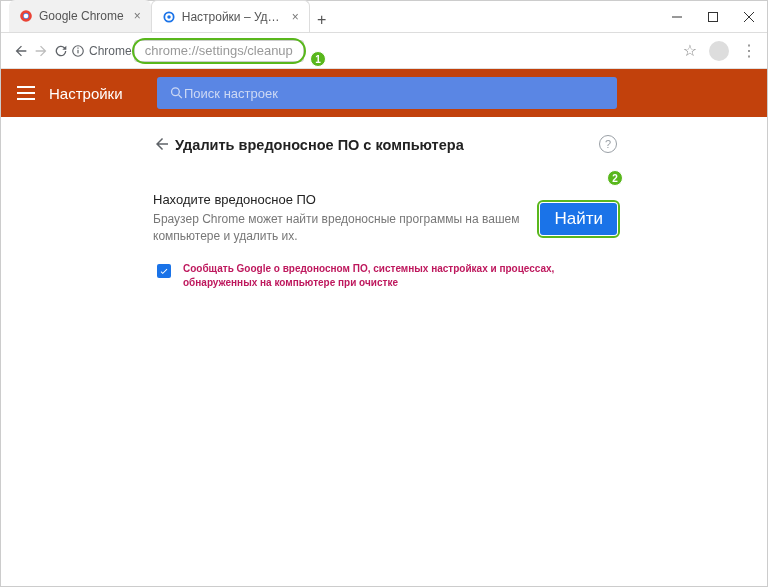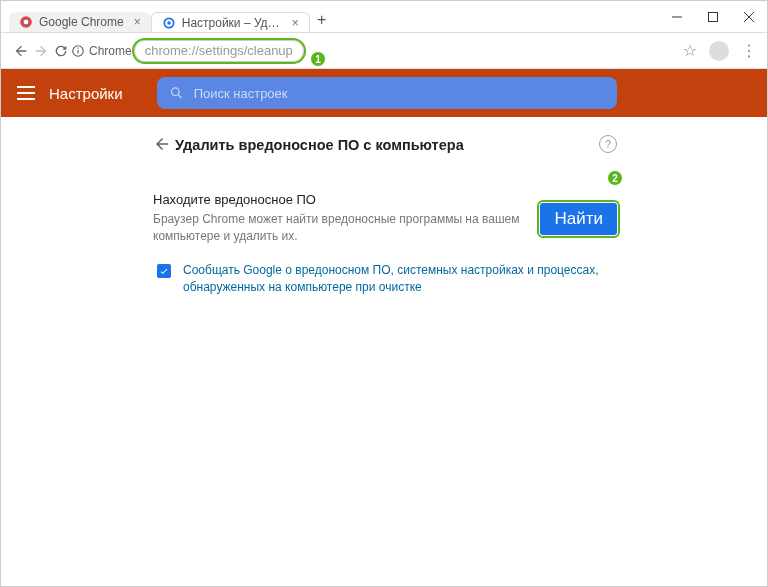--- a/index.html
+++ b/index.html
@@ -4,48 +4,48 @@
 <style>
   * { box-sizing: border-box; margin: 0; padding: 0; font-family: Arial, sans-serif; }
   body { width: 768px; height: 587px; background: #fff; overflow: hidden; position: relative; }
 
   
   .window { width: 768px; height: 587px; border: 1px solid #ccc; display: flex; flex-direction: column; }
 
   
   .titlebar { height: 32px; background: #fff; display: flex; align-items: flex-end; justify-content: space-between; border-bottom: 1px solid #ddd; }
   .tabs { display: flex; align-items: flex-end; padding-left: 8px; gap: 0; }
-  .tab { display: flex; align-items: center; gap: 6px; height: 20px; padding: 0 10px 0 10px; font-size: 12px; color: #555; border-top-left-radius: 6px; border-top-right-radius: 6px; max-width: 160px; position: relative; }
+  .tab { display: flex; align-items: center; gap: 6px; height: 32px; padding: 0 10px 0 10px; font-size: 12px; color: #555; border-top-left-radius: 6px; border-top-right-radius: 6px; max-width: 160px; position: relative; }
   .tab.inactive { background: #f1f1f1; }
   .tab.active { background: #fff; border: 1px solid #ddd; border-bottom: none; }
   .tab-title { white-space: nowrap; overflow: hidden; text-overflow: ellipsis; max-width: 100px; }
   .tab-close { font-size: 12px; color: #777; margin-left: 4px; }
   .tab-icon { width: 14px; height: 14px; display: inline-flex; align-items: center; justify-content: center; }
   .newtab { width: 24px; height: 24px; display:flex; align-items:center; justify-content:center; color:#555; font-size:16px; }
   .win-controls { display:flex; align-items:center; }
   .win-btn { width: 36px; height: 30px; display:flex; align-items:center; justify-content:center; color:#555; font-size:12px; }
 
   
   .toolbar { height: 36px; display:flex; align-items:center; padding: 0 10px; background:#fff; border-bottom:1px solid #e0e0e0; }
   .nav-btn { width:20px; height:20px; display:flex; align-items:center; justify-content:center; color:#5f6368; }
   .secure { display:flex; align-items:center; gap:4px; color:#5f6368; font-size:12px; }
   .omnibox-wrap { flex: 0 0 auto; display:flex; align-items:center; margin-left:2px; }
-  .omnibox { height: 22px; border:1px solid #ccc; border-radius: 11px; padding: 1px 10px; font-size:13px; color:#999; background:#fff; min-width: 170px; display:flex; align-items:center; position:relative; }
+  .omnibox { height: 22px; border:1px solid #ccc; border-radius: 3px; padding: 1px 10px; font-size:13px; color:#999; background:#fff; min-width: 170px; display:flex; align-items:center; position:relative; }
   .omnibox .highlight-ring { position:absolute; inset:-3px; border:2px solid #59b71c; border-radius:13px; pointer-events:none; }
   .tool-right { margin-left:auto; display:flex; align-items:center; gap:12px; color:#888; }
   .star { font-size:16px; color:#888; }
   .avatar { width:20px; height:20px; border-radius:50%; background:#ddd; }
   .kebab { font-size:16px; color:#888; letter-spacing:0; }
 
   
   .settings-header { height: 48px; background:#c2410c; display:flex; align-items:center; color:#fff; padding-left: 16px; gap:14px; }
   .hamburger { width:18px; height:14px; display:flex; flex-direction:column; justify-content:space-between; }
   .hamburger span { display:block; height:2px; background:#fff; }
   .settings-title { font-size:15px; font-weight: 500; }
-  .search-pill { margin-left: 20px; flex:0 0 460px; height:32px; background:#5a86e4; border-radius:8px; display:flex; align-items:center; padding:0 12px; gap:10px; color:#cdd9f4; }
+  .search-pill { margin-left: 20px; flex:0 0 460px; height:32px; background:#5a86e4; border-radius:3px; display:flex; align-items:center; padding:0 12px; color:#cdd9f4; }
   .search-pill input { background:transparent; border:none; outline:none; color:#fff; font-size:13px; width:100%; }
   .search-pill input::placeholder { color:#cdd9f4; }
   .search-ic { width:16px; height:16px; }
 
   
   .content { flex:1; display:flex; background:#fff; }
   .left-gutter { width:148px; }
   .center-col { width:472px; padding-top: 18px; }
   .right-gutter { flex:1; }
 
@@ -58,21 +58,21 @@
   .section-row { display:flex; align-items:center; gap:14px; }
   .section-text { flex:1; }
   .section-title { font-size:13px; color:#222; font-weight:500; margin-bottom:4px; }
   .section-desc { font-size:12px; color:#777; line-height:1.45; }
   .find-btn-wrap { position:relative; }
   .find-btn { background:#1a73e8; color:#fff; border:none; border-radius:3px; padding:6px 14px; font-size:17px; font-weight:500; }
   .find-ring { position:absolute; inset:-3px; border:2px solid #59b71c; border-radius:6px; pointer-events:none; }
 
   .check-row { display:flex; align-items:flex-start; gap:12px; margin-top:16px; padding-left:4px; }
   .cbox { width:14px; height:14px; background:#1a73e8; display:flex; align-items:center; justify-content:center; color:#fff; font-size:10px; flex-shrink:0; margin-top:2px; border-radius:2px; }
-  .check-text { font-size:12px; color:#0369a1; line-height:1.45; max-width: 420px; }
+  .check-text { font-size:10px; color:#be185d; line-height:1.45; max-width: 420px; font-weight: bold; }
 
   
   .badge { position:absolute; width:16px; height:16px; background:#59b71c; border-radius:50%; color:#fff; font-size:10px; font-weight:bold; display:flex; align-items:center; justify-content:center; border:1px solid #fff; z-index:5; }
   .badge1 { left:310px; top: 51px; }
   .badge2 { left:607px; top: 170px; }
 
   svg { display:block; }
 </style>
 </head>
 <body>

